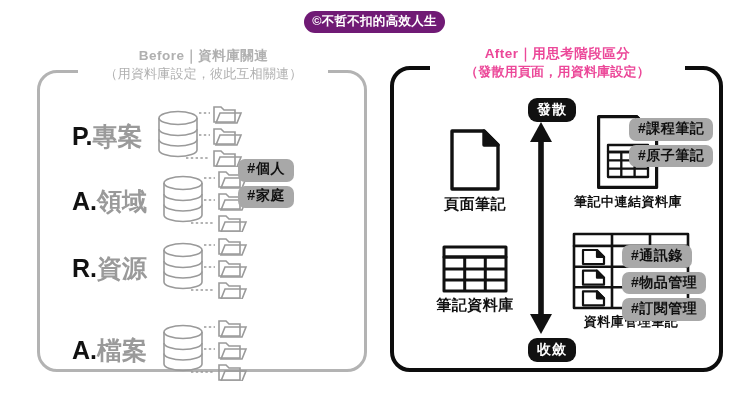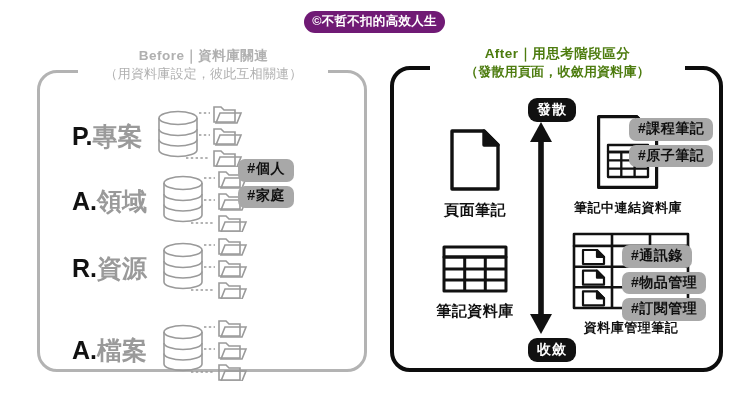--- a/index.html
+++ b/index.html
@@ -41,21 +41,21 @@
     border:4px solid #0d0d0d;
   }
   
   .notch{position:absolute;background:#ffffff;}
   .notch-left{left:78px;top:62px;width:250px;height:18px;}
   .notch-right{left:430px;top:58px;width:255px;height:18px;}
 
   
   .hdr{position:absolute;text-align:center;line-height:1.35;}
   .hdr-left{left:66px;top:47px;width:275px;color:#b0b0b0;}
-  .hdr-right{left:400px;top:45px;width:315px;color:#4d7c0f;}
+  .hdr-right{left:400px;top:45px;width:315px;color:#ec4899;}
   .hdr .l1{font-size:13.5px;font-weight:bold;letter-spacing:0.5px;}
   .hdr .l2{font-size:13px;font-weight:bold;letter-spacing:0.2px;}
   .hdr-left .l1{font-weight:bold;}
   .hdr-left .l2{font-weight:normal;}
 
   
   .row{position:absolute;display:flex;align-items:center;}
   .row-label{
     font-size:25px;font-weight:bold;white-space:nowrap;line-height:1;
   }
@@ -87,21 +87,21 @@
     white-space:nowrap;letter-spacing:1px;
     line-height:1.2;
   }
 
   .arrow-wrap{position:absolute;left:528px;top:122px;}
 
   
   .item{position:absolute;text-align:center;}
   .item-cap{
     font-size:15px;font-weight:bold;color:#111111;
-    white-space:nowrap;letter-spacing:0.5px;margin-top:9px;
+    white-space:nowrap;letter-spacing:0.5px;margin-top:3px;
   }
   .item-cap-sm{font-size:13px;}
   .icon-holder{display:flex;justify-content:center;align-items:flex-end;}
 </style>
 </head>
 <body>
 
 <div class="stage">
 
   <div class="title-row">
@@ -112,21 +112,21 @@
   <div class="panel panel-right"></div>
   <div class="notch notch-left"></div>
   <div class="notch notch-right"></div>
 
   <div class="hdr hdr-left">
     <div class="l1">Before｜資料庫關連</div>
     <div class="l2">（用資料庫設定，彼此互相關連）</div>
   </div>
   <div class="hdr hdr-right">
     <div class="l1">After｜用思考階段區分</div>
-    <div class="l2">（發散用頁面，收斂用資料庫）</div>
+    <div class="l2">（發散用頁面，用資料庫設定）</div>
   </div>
 
   <div class="row" style="left:72px;top:105px;">
     <div class="row-label"><span class="ltr">P.</span><span class="cjk">專案</span></div>
     <div class="cluster">
       <svg width="118" height="62" viewBox="0 0 118 62" fill="none" stroke="#9a9a9a" stroke-width="1.6">
         <ellipse cx="30" cy="13" rx="19" ry="6.5"></ellipse>
         <path d="M11 13 V45 a19 6.5 0 0 0 38 0 V13"></path>
         <path d="M11 24 a19 6.5 0 0 0 38 0"></path>
         <path d="M11 34.5 a19 6.5 0 0 0 38 0"></path>

